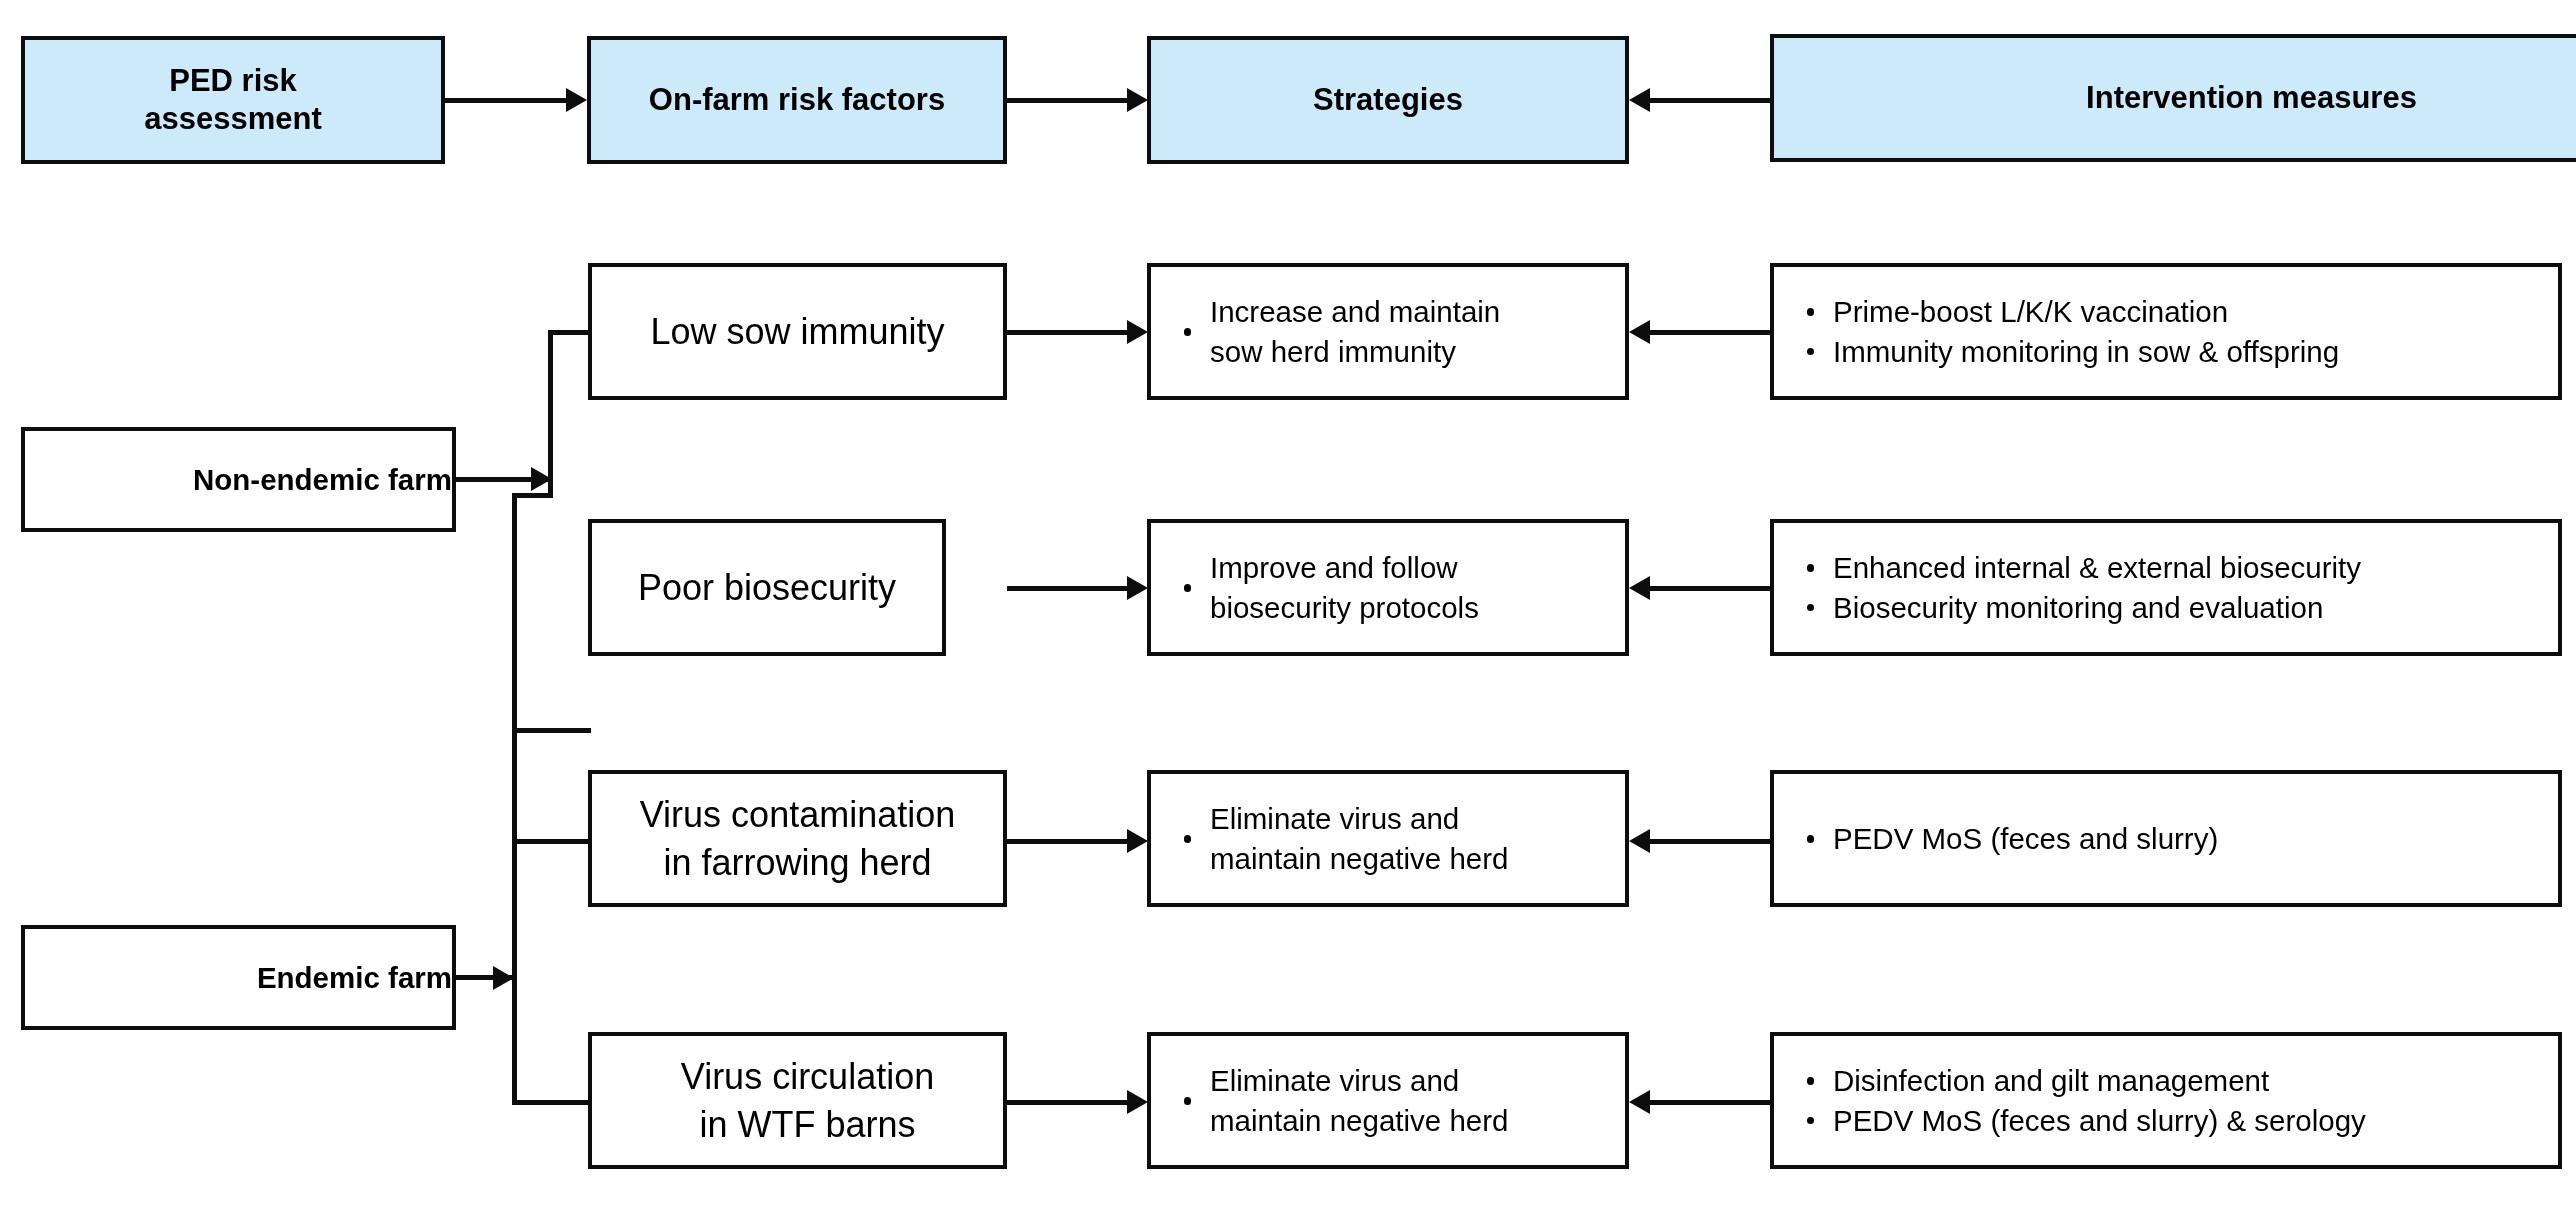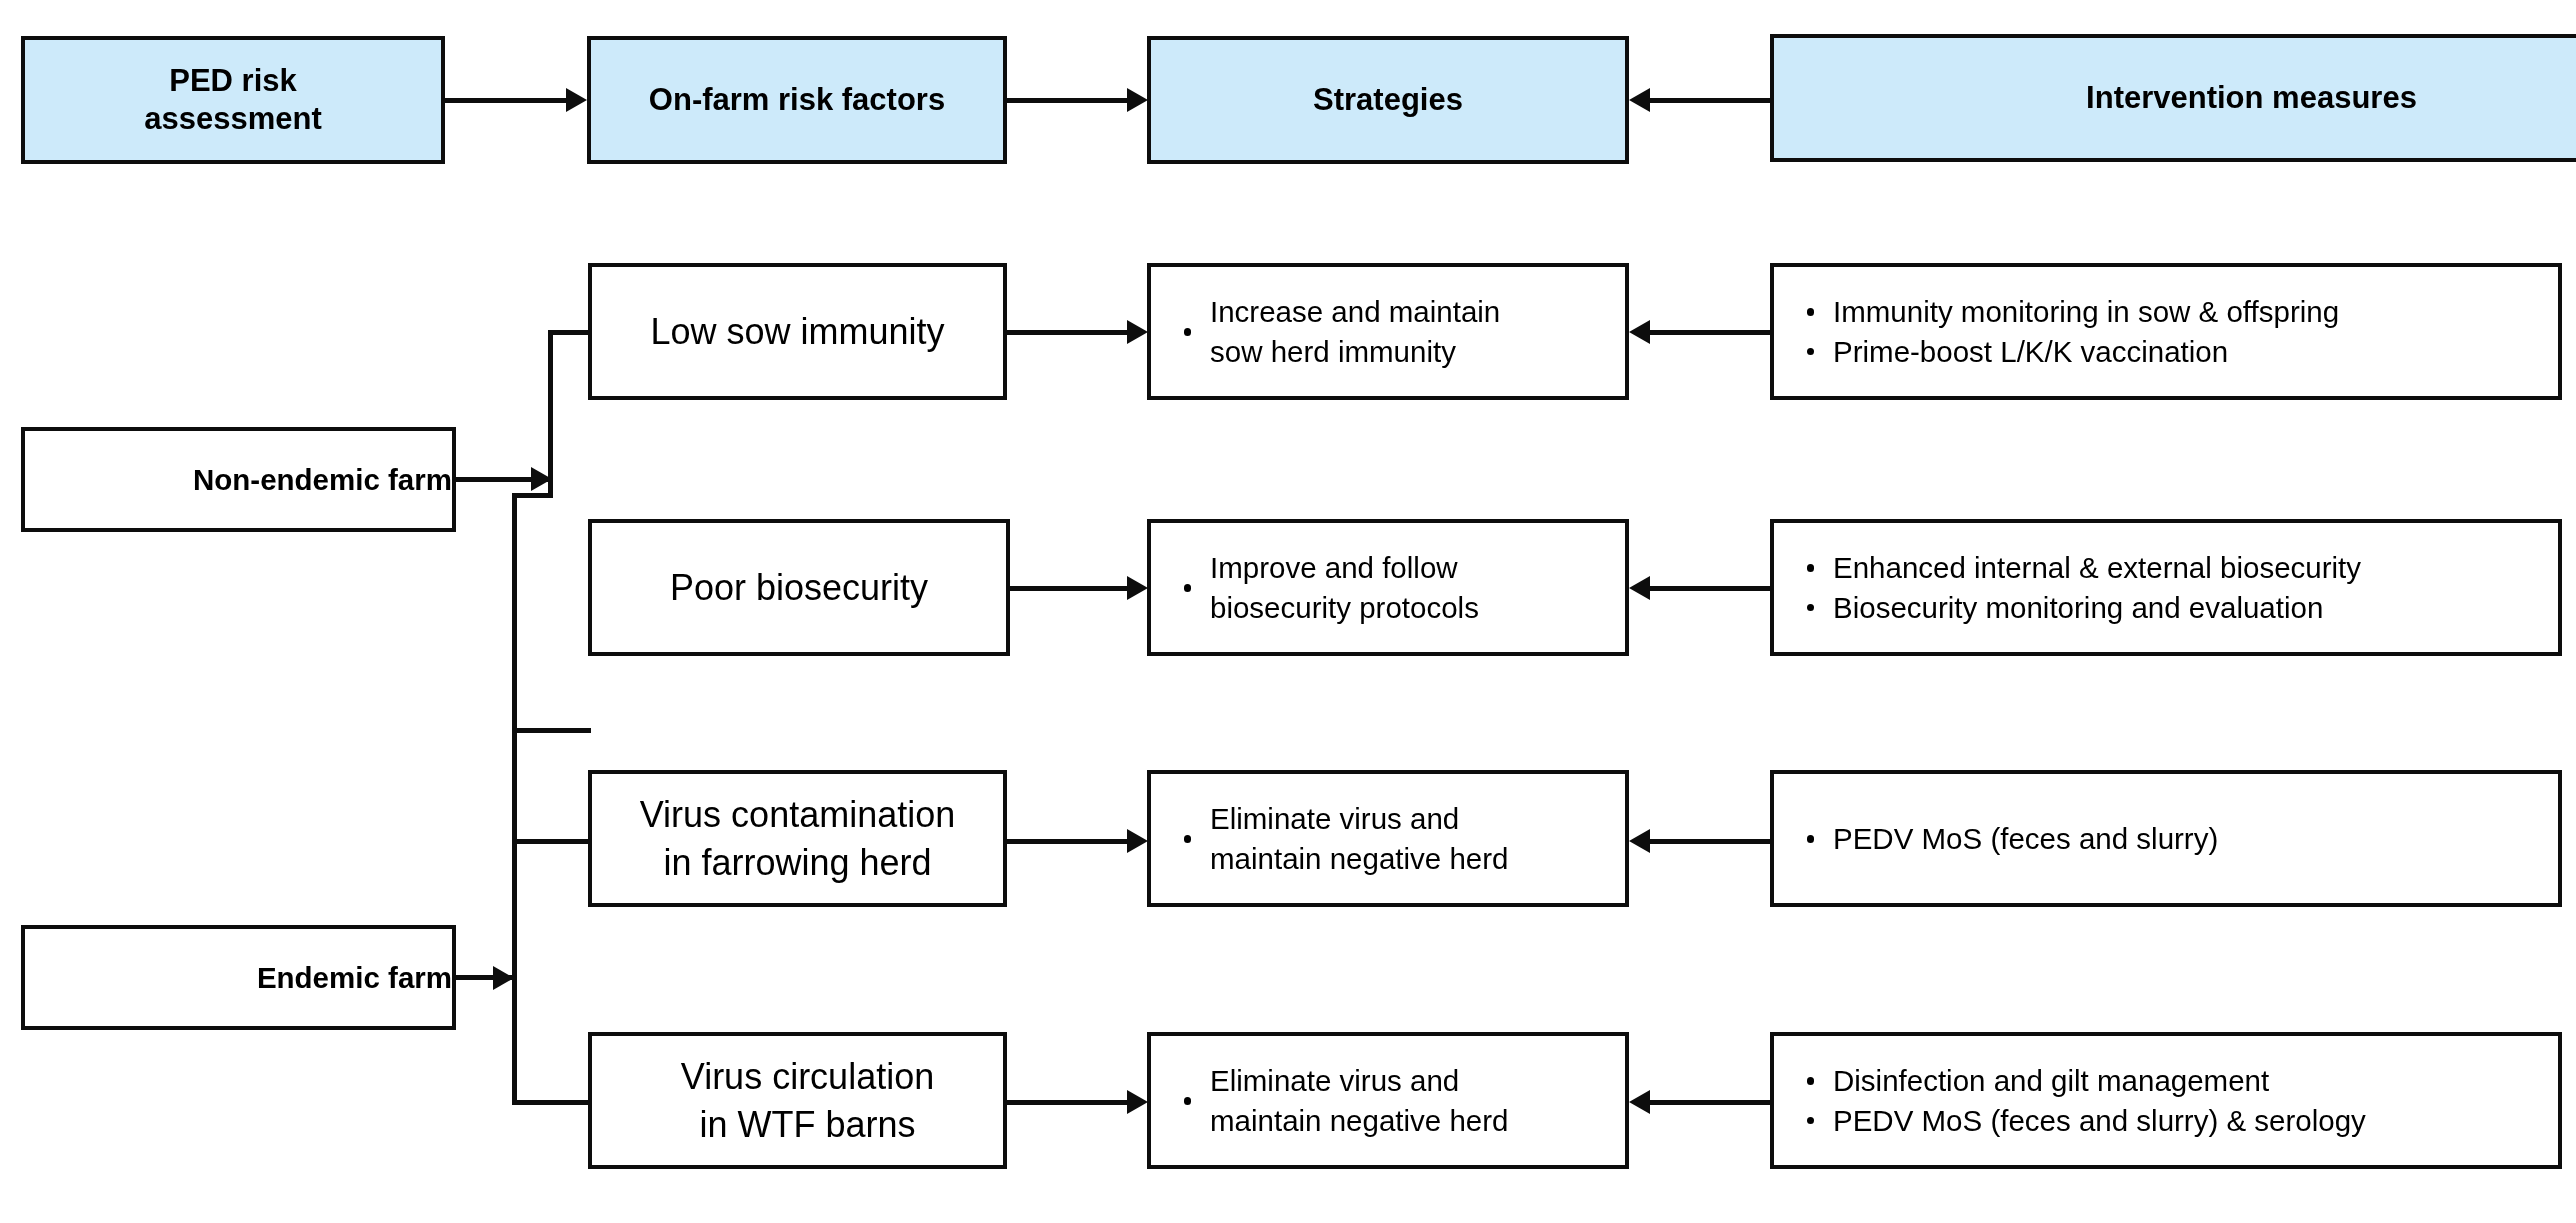--- a/index.html
+++ b/index.html
@@ -87,21 +87,21 @@
 
   <div class="hline" style="left:548px;top:330px;width:42px;"></div>
   <div class="hline" style="left:512px;top:728px;width:79px;"></div>
   <div class="hline" style="left:512px;top:839px;width:79px;"></div>
   <div class="hline" style="left:512px;top:1100px;width:79px;"></div>
 
   <div class="box rf" style="left:588px;top:263px;width:419px;height:137px;">
     <div class="txt" style="white-space:pre-line;width:100%;">Low sow immunity</div>
   </div>
 
-  <div class="box rf" style="left:588px;top:519px;width:422px;height:137px;">
+  <div class="box rf" style="left:588px;top:519px;width:358px;height:137px;">
     <div class="txt" style="white-space:pre-line;width:100%;">Poor biosecurity</div>
   </div>
 
   <div class="box rf" style="left:588px;top:770px;width:419px;height:137px;">
     <div class="txt" style="white-space:pre-line;width:100%;">Virus contamination
 in farrowing herd</div>
   </div>
 
   <div class="box rf" style="left:588px;top:1032px;width:419px;height:137px;">
     <div class="txt" style="white-space:pre-line;width:100%;padding-left:20px;">Virus circulation
@@ -155,22 +155,22 @@
   <div class="arrL" style="left:1629px;top:576px;"></div>
 
   <div class="hline" style="left:1648px;top:839px;width:123px;"></div>
   <div class="arrL" style="left:1629px;top:829px;"></div>
 
   <div class="hline" style="left:1648px;top:1100px;width:123px;"></div>
   <div class="arrL" style="left:1629px;top:1090px;"></div>
 
   <div class="box bul" style="left:1770px;top:263px;width:792px;height:137px;">
     <ul class="bullets">
+      <li>Prime-boost L/K/K vaccination</li>
       <li>Immunity monitoring in sow &amp; offspring</li>
-      <li>Prime-boost L/K/K vaccination</li>
     </ul>
   </div>
 
   <div class="box bul" style="left:1770px;top:519px;width:792px;height:137px;">
     <ul class="bullets">
       <li>Enhanced internal &amp; external biosecurity</li>
       <li>Biosecurity monitoring and evaluation</li>
     </ul>
   </div>
 

